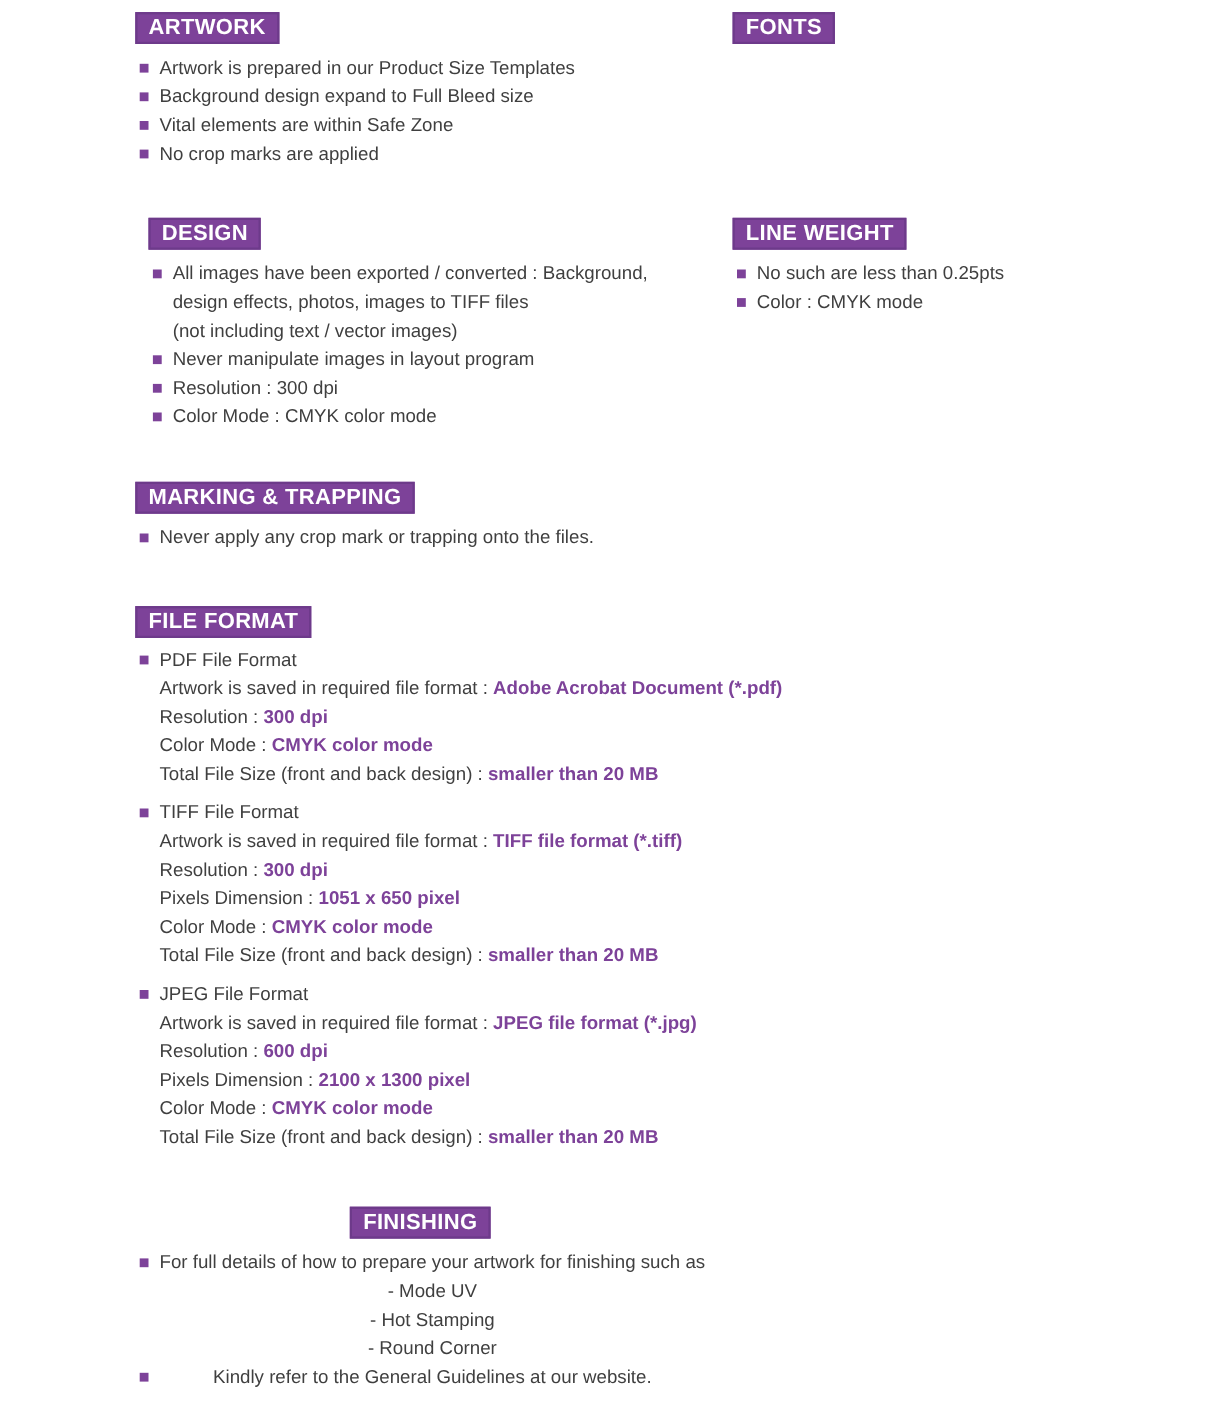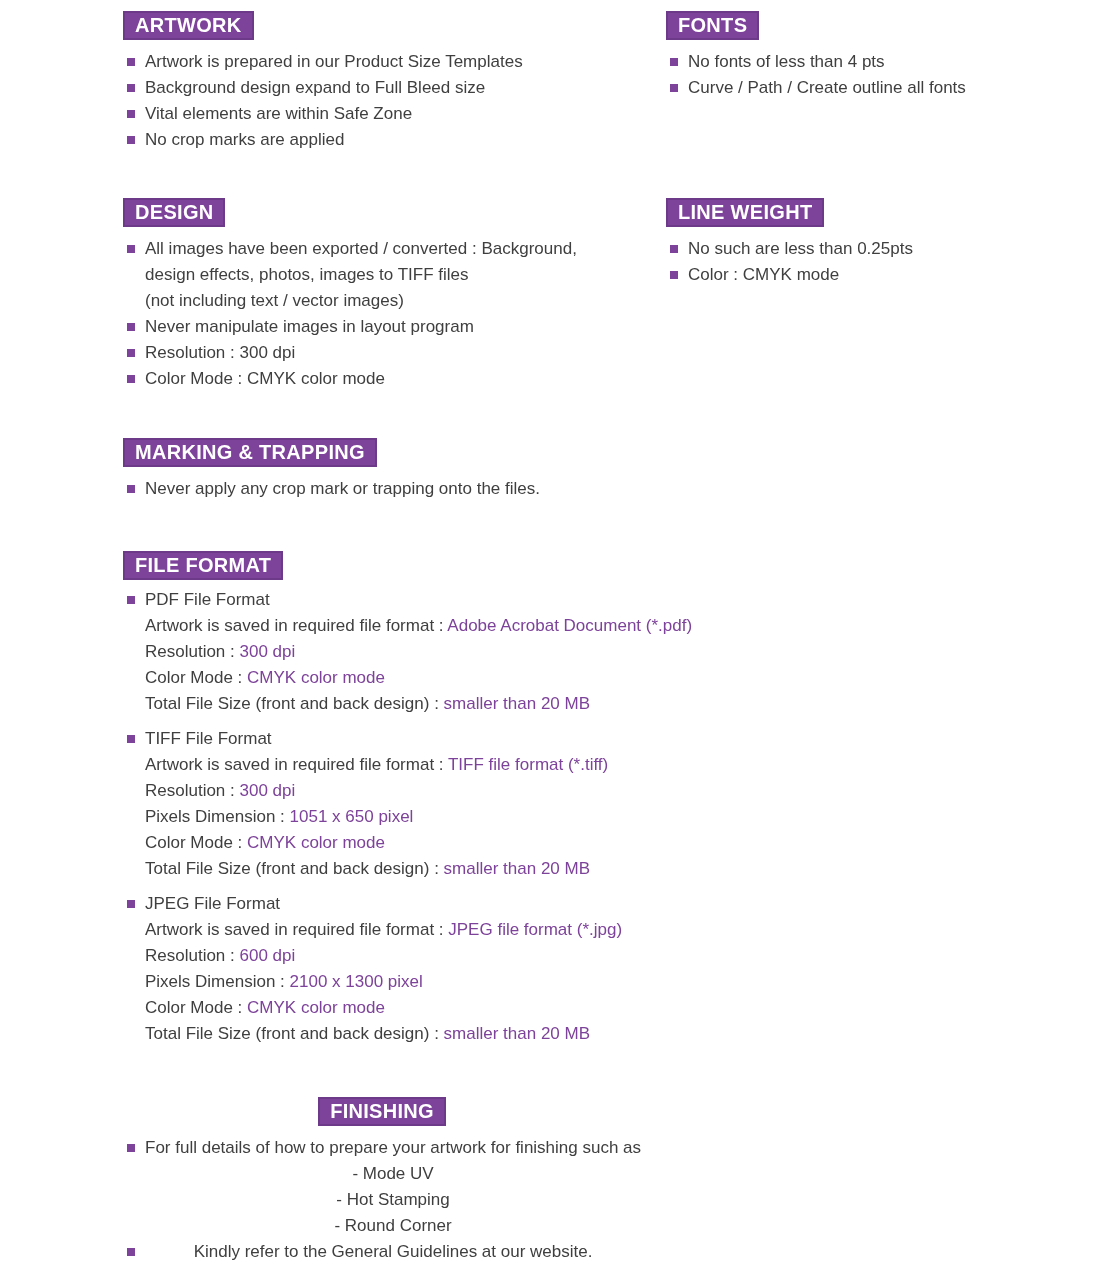--- a/index.html
+++ b/index.html
@@ -42,47 +42,43 @@
     left:4px;
     top:9px;
     width:8px;
     height:8px;
     background:var(--purple);
   }
   .ff-block{margin-top:9px;}
   .ff-block.first{margin-top:7px;}
   .ff-value{
     color:var(--purple);
-    font-weight:normal;
+    font-weight:bold;
   }
 </style>
 </head>
 <body>
 
 <div class="page">
 
   <div class="section" style="left:123px;top:11px;">
     <div><span class="sec-header">ARTWORK</span></div>
     <div class="list">
       <div class="li"><span class="bullet"></span><span>Artwork is prepared in our Product Size Templates</span></div>
       <div class="li"><span class="bullet"></span><span>Background design expand to Full Bleed size</span></div>
       <div class="li"><span class="bullet"></span><span>Vital elements are within Safe Zone</span></div>
       <div class="li"><span class="bullet"></span><span>No crop marks are applied</span></div>
     </div>
   </div>
 
   <div class="section" style="left:666px;top:11px;">
     <div><span class="sec-header">FONTS</span></div>
-    <div class="list">
-      <div class="li"><span class="bullet"></span><span>No fonts of less than 4 pts</span></div>
-      <div class="li"><span class="bullet"></span><span>Curve / Path / Create outline all fonts</span></div>
-    </div>
   </div>
 
-  <div class="section" style="left:123px;top:198px;">
+  <div class="section" style="left:135px;top:198px;">
     <div><span class="sec-header">DESIGN</span></div>
     <div class="list">
       <div class="li"><span class="bullet"></span><span>All images have been exported / converted : Background,</span></div>
       <div class="li no-bullet"><span>design effects, photos, images to TIFF files</span></div>
       <div class="li no-bullet"><span>(not including text / vector images)</span></div>
       <div class="li"><span class="bullet"></span><span>Never manipulate images in layout program</span></div>
       <div class="li"><span class="bullet"></span><span>Resolution : 300 dpi</span></div>
       <div class="li"><span class="bullet"></span><span>Color Mode : CMYK color mode</span></div>
     </div>
   </div>

